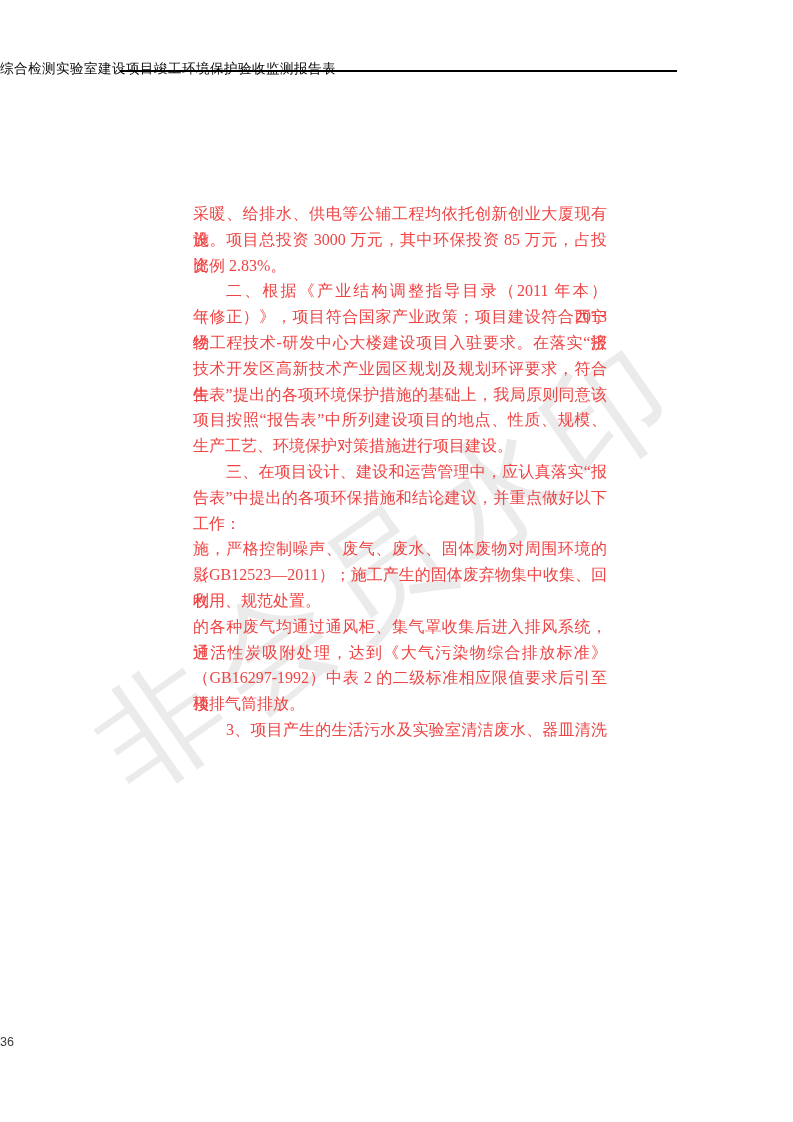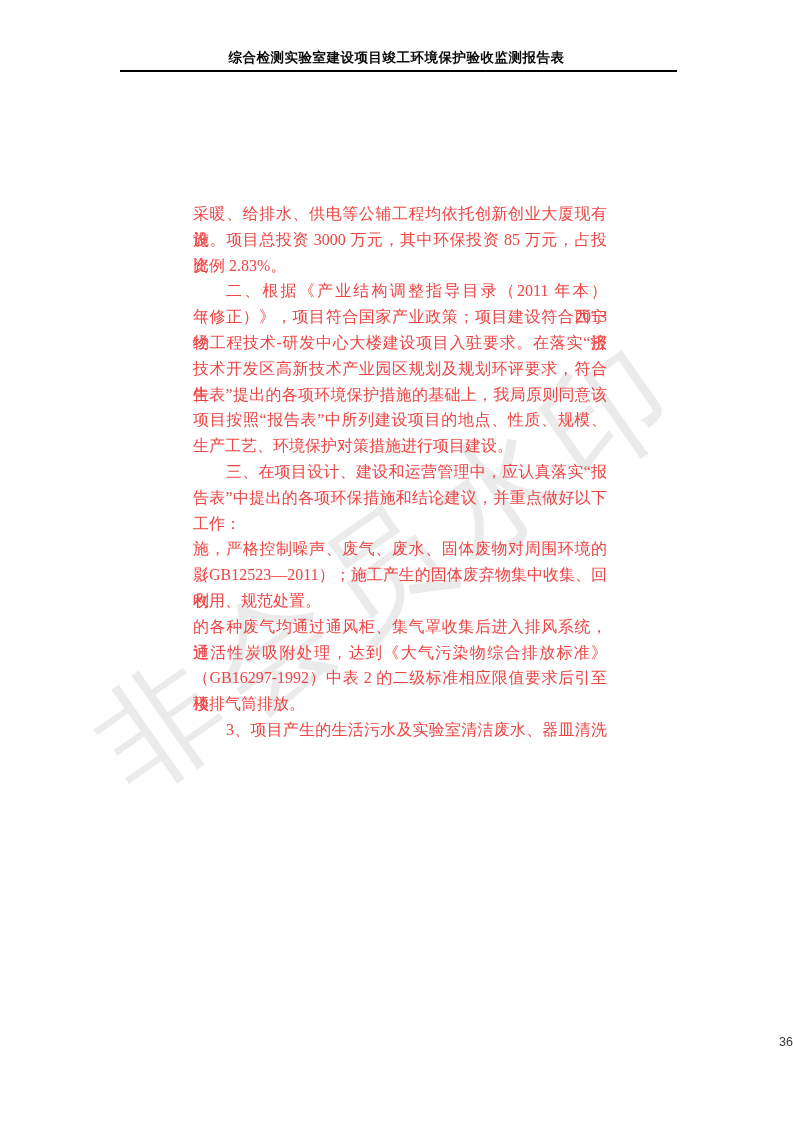--- a/index.html
+++ b/index.html
@@ -19,26 +19,25 @@
     font-size: 122px;
     letter-spacing: 14px;
     color: rgba(110, 110, 110, 0.14);
     white-space: nowrap;
     font-family: "Liberation Sans", "DejaVu Sans", sans-serif;
     pointer-events: none;
     z-index: 0;
   }
   .header-title {
     position: absolute;
-    top: 49px;
+    top: 60px;
     left: 0;
     width: 100%;
-    text-align: center;
     font-size: 13.5px;
-    font-weight: bold;
+    font-weight: normal;
     color: #0a0a0a;
     letter-spacing: 0.5px;
     z-index: 2;
   }
   .header-rule {
     position: absolute;
     top: 70px;
     left: 120px;
     width: 557px;
     height: 2px;
@@ -67,21 +66,21 @@
   }
   .line.indent {
     text-indent: 33px;
     font-family: Liberation Serif, serif;
   }
   .page-number {
     position: absolute;
     top: 1035px;
     left: 0;
     width: 100%;
-    text-align: right;
+    text-align: left;
     font-size: 12.5px;
     color: #3c3c3c;
     font-family: "Liberation Sans", "DejaVu Sans", sans-serif;
     z-index: 2;
   }
 </style>
 </head>
 <body>
 
 <div class="page">

